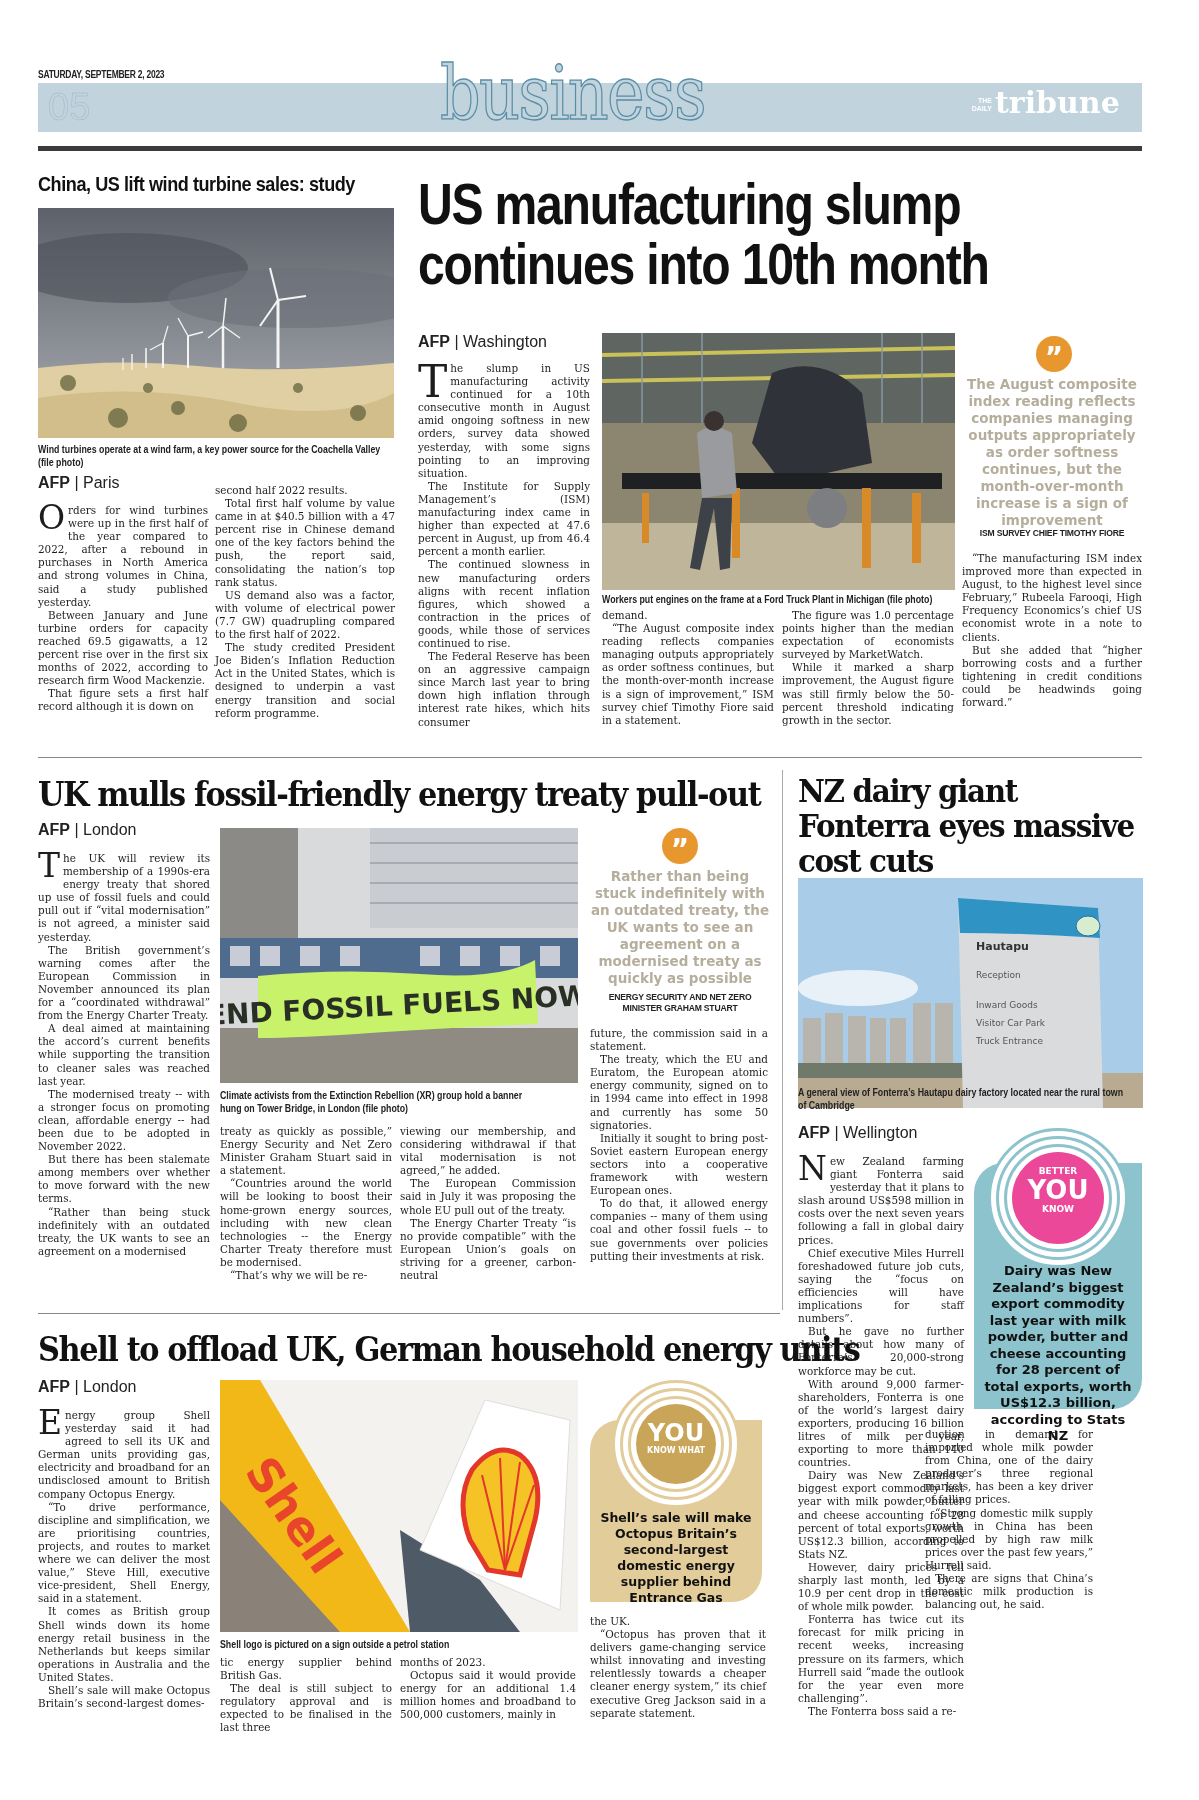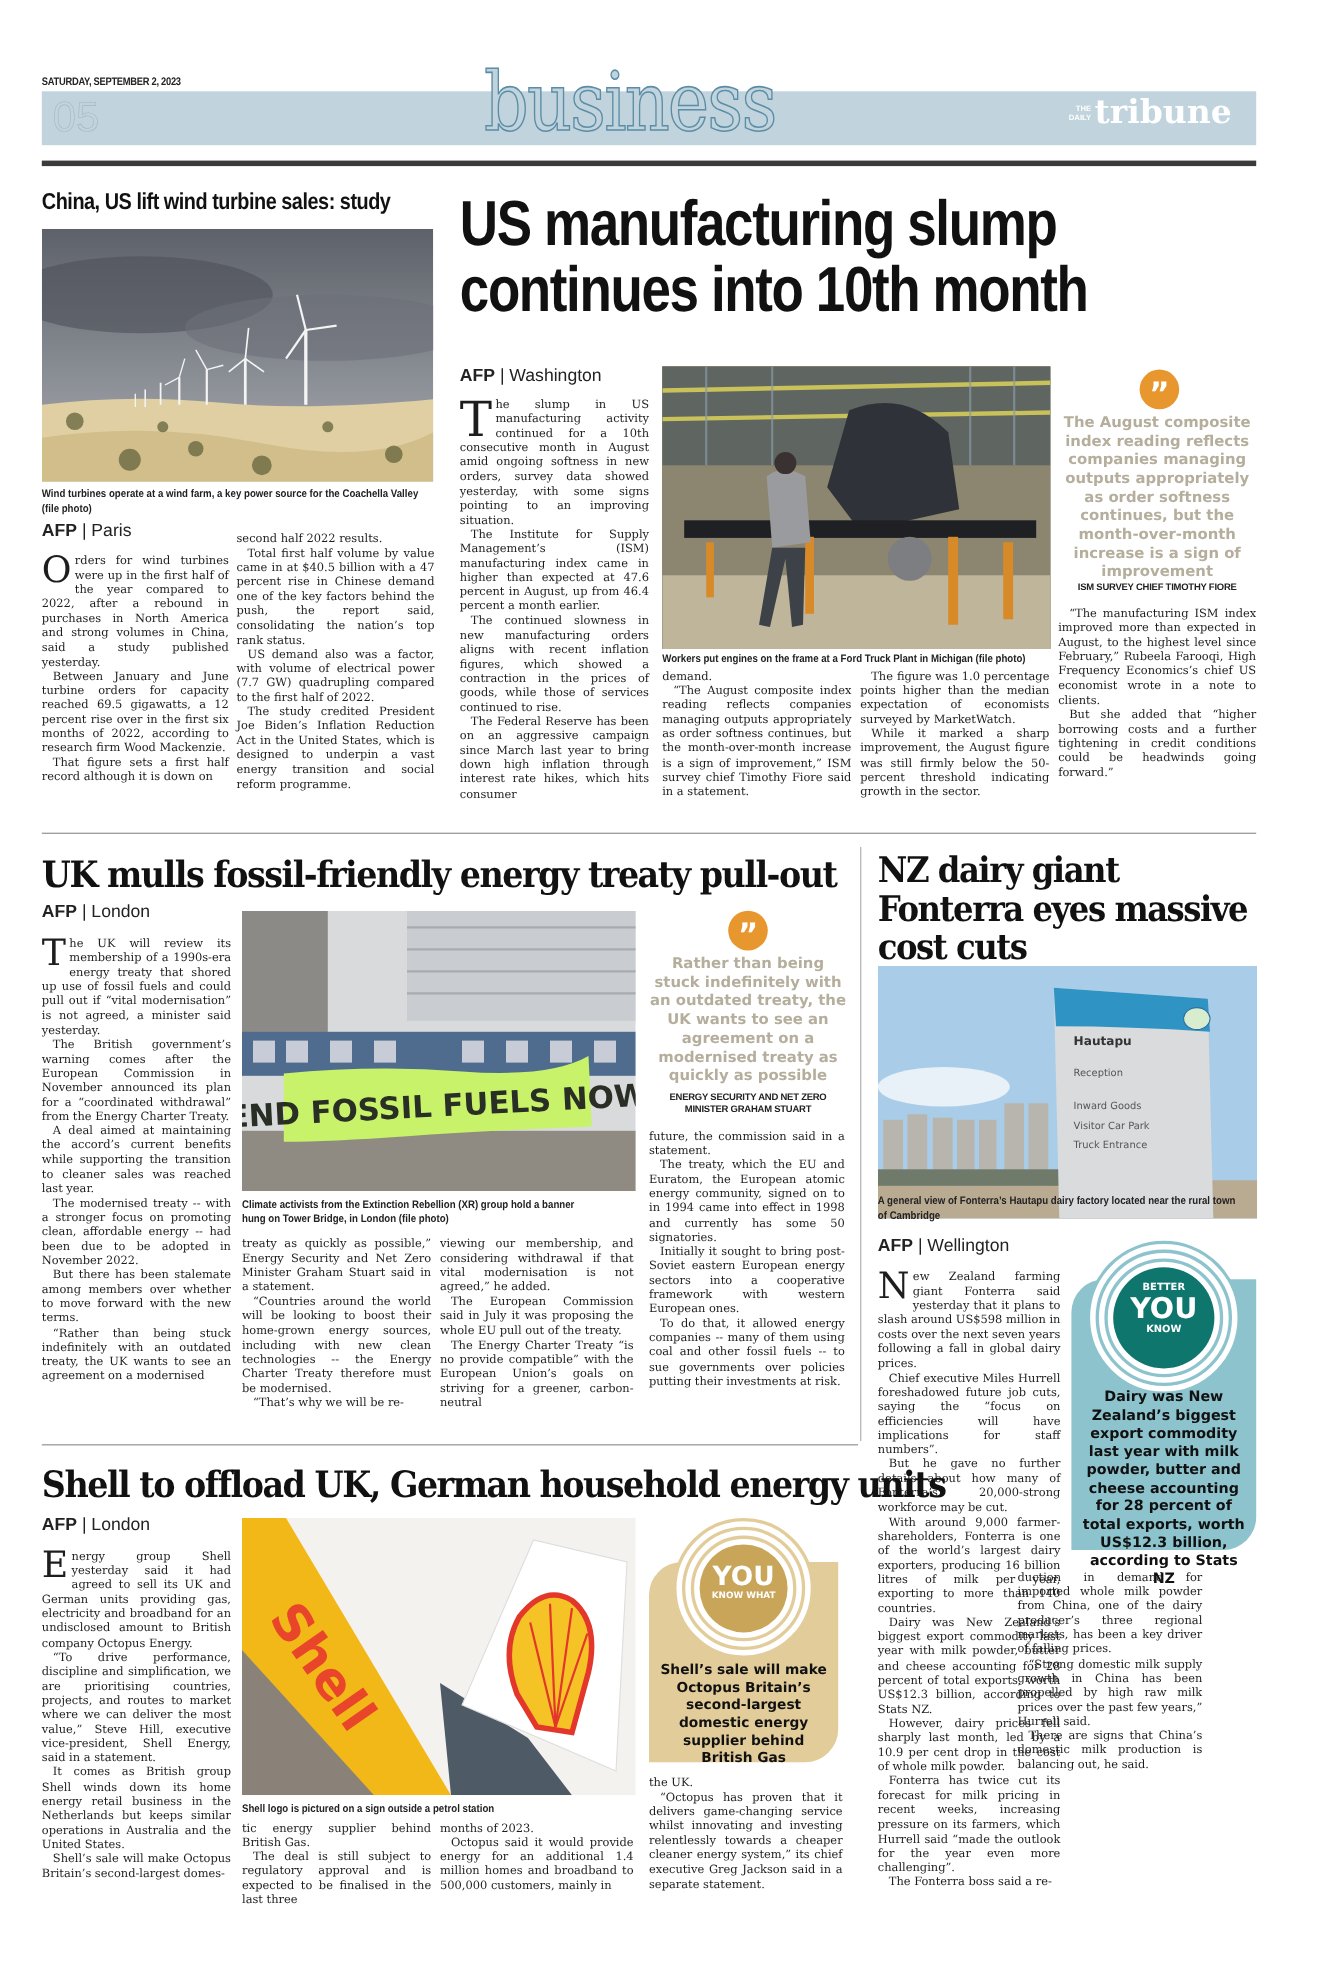--- a/index.html
+++ b/index.html
@@ -264,21 +264,21 @@
   <p>Dairy was New Zealand’s biggest export commodity last year with milk powder, butter and cheese accounting for 28 percent of total exports, worth US$12.3 billion, according to Stats NZ.</p>
   <p>However, dairy prices fell sharply last month, led by a 10.9 per cent drop in the cost of whole milk powder.</p>
   <p>Fonterra has twice cut its forecast for milk pricing in recent weeks, increasing pressure on its farmers, which Hurrell said “made the outlook for the year even more challenging”.</p>
   <p>The Fonterra boss said a re-</p>
 </div>
 
 <div class="fact-box" style="left:974px;top:1163px;width:168px;height:246px;background:#8dc3cd;border-radius:30px 0 30px 0;">
   <div class="ring" style="left:14px;top:-35px;width:140px;height:140px;border:3px solid #8dc3cd;background:#fff;"></div>
   <div class="ring" style="left:22px;top:-27px;width:124px;height:124px;border:3px solid #8dc3cd;"></div>
   <div class="ring" style="left:30px;top:-19px;width:108px;height:108px;border:3px solid #8dc3cd;"></div>
-  <div class="ring" style="left:38px;top:-11px;width:92px;height:92px;background:#0f766e;text-align:center;color:#fff;font-family:'DejaVu Sans',sans-serif;font-weight:bold;">
+  <div class="ring" style="left:38px;top:-11px;width:92px;height:92px;background:#ec4899;text-align:center;color:#fff;font-family:'DejaVu Sans',sans-serif;font-weight:bold;">
     <div style="font-size:9px;margin-top:14px;">BETTER</div>
     <div style="font-size:26px;line-height:28px;">YOU</div>
     <div style="font-size:9px;">KNOW</div>
   </div>
   <div class="fact-text" style="position:absolute;left:6px;top:100px;width:156px;font-size:13px;line-height:16.5px;">Dairy was New Zealand’s biggest export commodity last year with milk powder, butter and cheese accounting for 28 percent of total exports, worth US$12.3 billion, according to Stats NZ</div>
 </div>
 
 <div class="col body" style="left:925px;top:1428px;width:168px;">
   <p class="first">duction in demand for imported whole milk powder from China, one of the dairy producer’s three regional markets, has been a key driver of falling prices.</p>
   <p>“Strong domestic milk supply growth in China has been propelled by high raw milk prices over the past few years,” Hurrell said.</p>
@@ -326,19 +326,19 @@
 </div>
 
 <div class="fact-box" style="left:590px;top:1420px;width:172px;height:182px;background:#e2cc9a;border-radius:30px 0 30px 0;">
   <div class="ring" style="left:22px;top:-40px;width:128px;height:128px;border:3px solid #e2cc9a;background:#fff;"></div>
   <div class="ring" style="left:30px;top:-32px;width:112px;height:112px;border:3px solid #e2cc9a;"></div>
   <div class="ring" style="left:38px;top:-24px;width:96px;height:96px;border:3px solid #e2cc9a;"></div>
   <div class="ring" style="left:46px;top:-16px;width:80px;height:80px;background:#c9a55a;text-align:center;color:#fff;font-family:'DejaVu Sans',sans-serif;font-weight:bold;">
     <div style="font-size:24px;line-height:26px;margin-top:16px;">YOU</div>
     <div style="font-size:8px;">KNOW WHAT</div>
   </div>
-  <div class="fact-text" style="position:absolute;left:8px;top:90px;width:156px;font-size:12.5px;line-height:16px;">Shell’s sale will make Octopus Britain’s second-largest domestic energy supplier behind British Gas</div>
+  <div class="fact-text" style="position:absolute;left:8px;top:90px;width:156px;font-size:12.5px;line-height:16px;">Shell’s sale will make Octopus Britain’s second-largest domestic energy supplier behind Entrance Gas</div>
 </div>
 
 <div class="col body" style="left:590px;top:1615px;width:176px;">
   <p class="first">the UK.</p>
   <p>“Octopus has proven that it delivers game-changing service whilst innovating and investing relentlessly towards a cheaper cleaner energy system,” its chief executive Greg Jackson said in a separate statement.</p>
 </div>
 
 </body></html>

